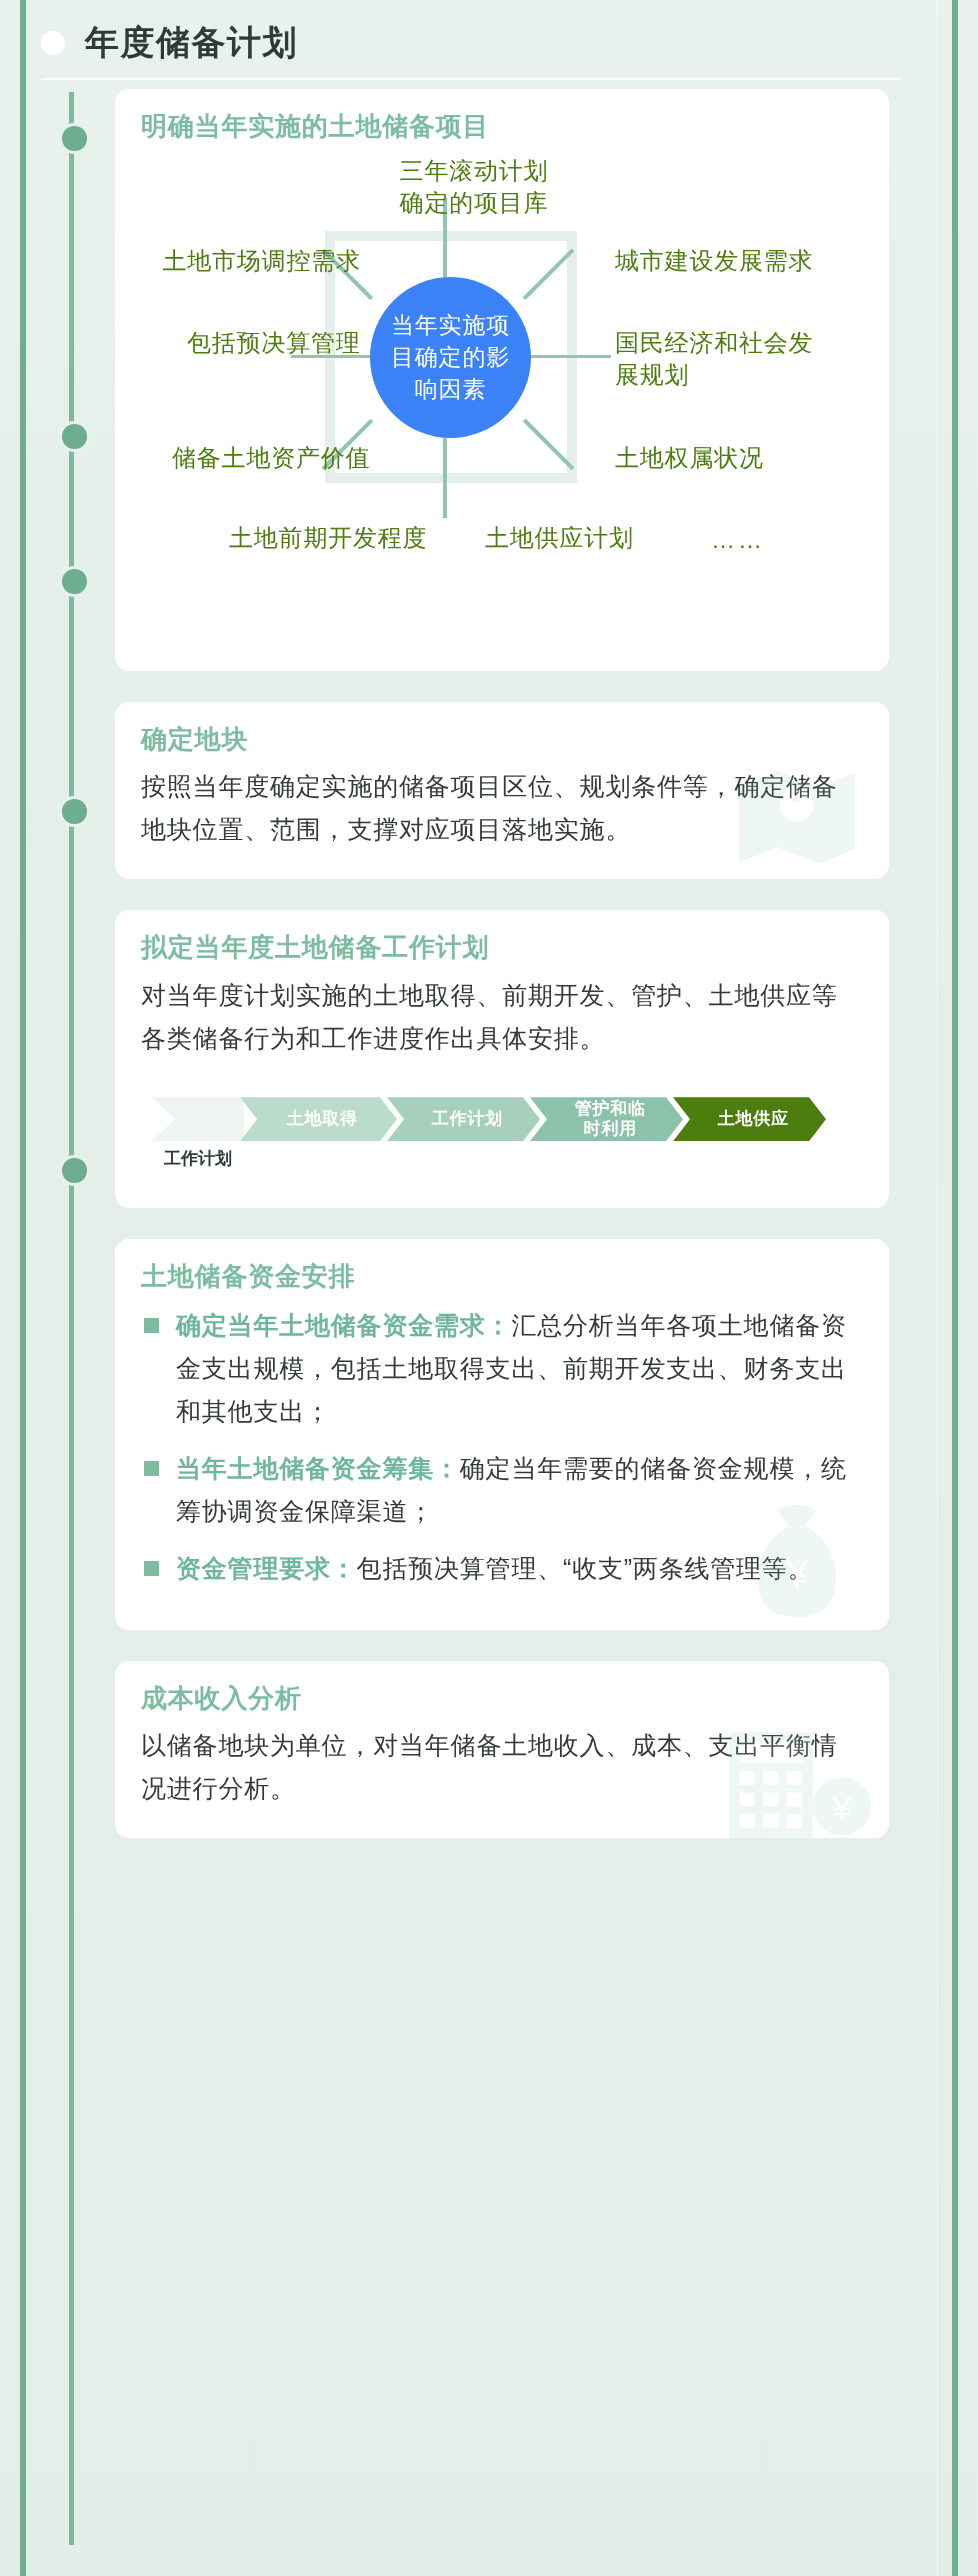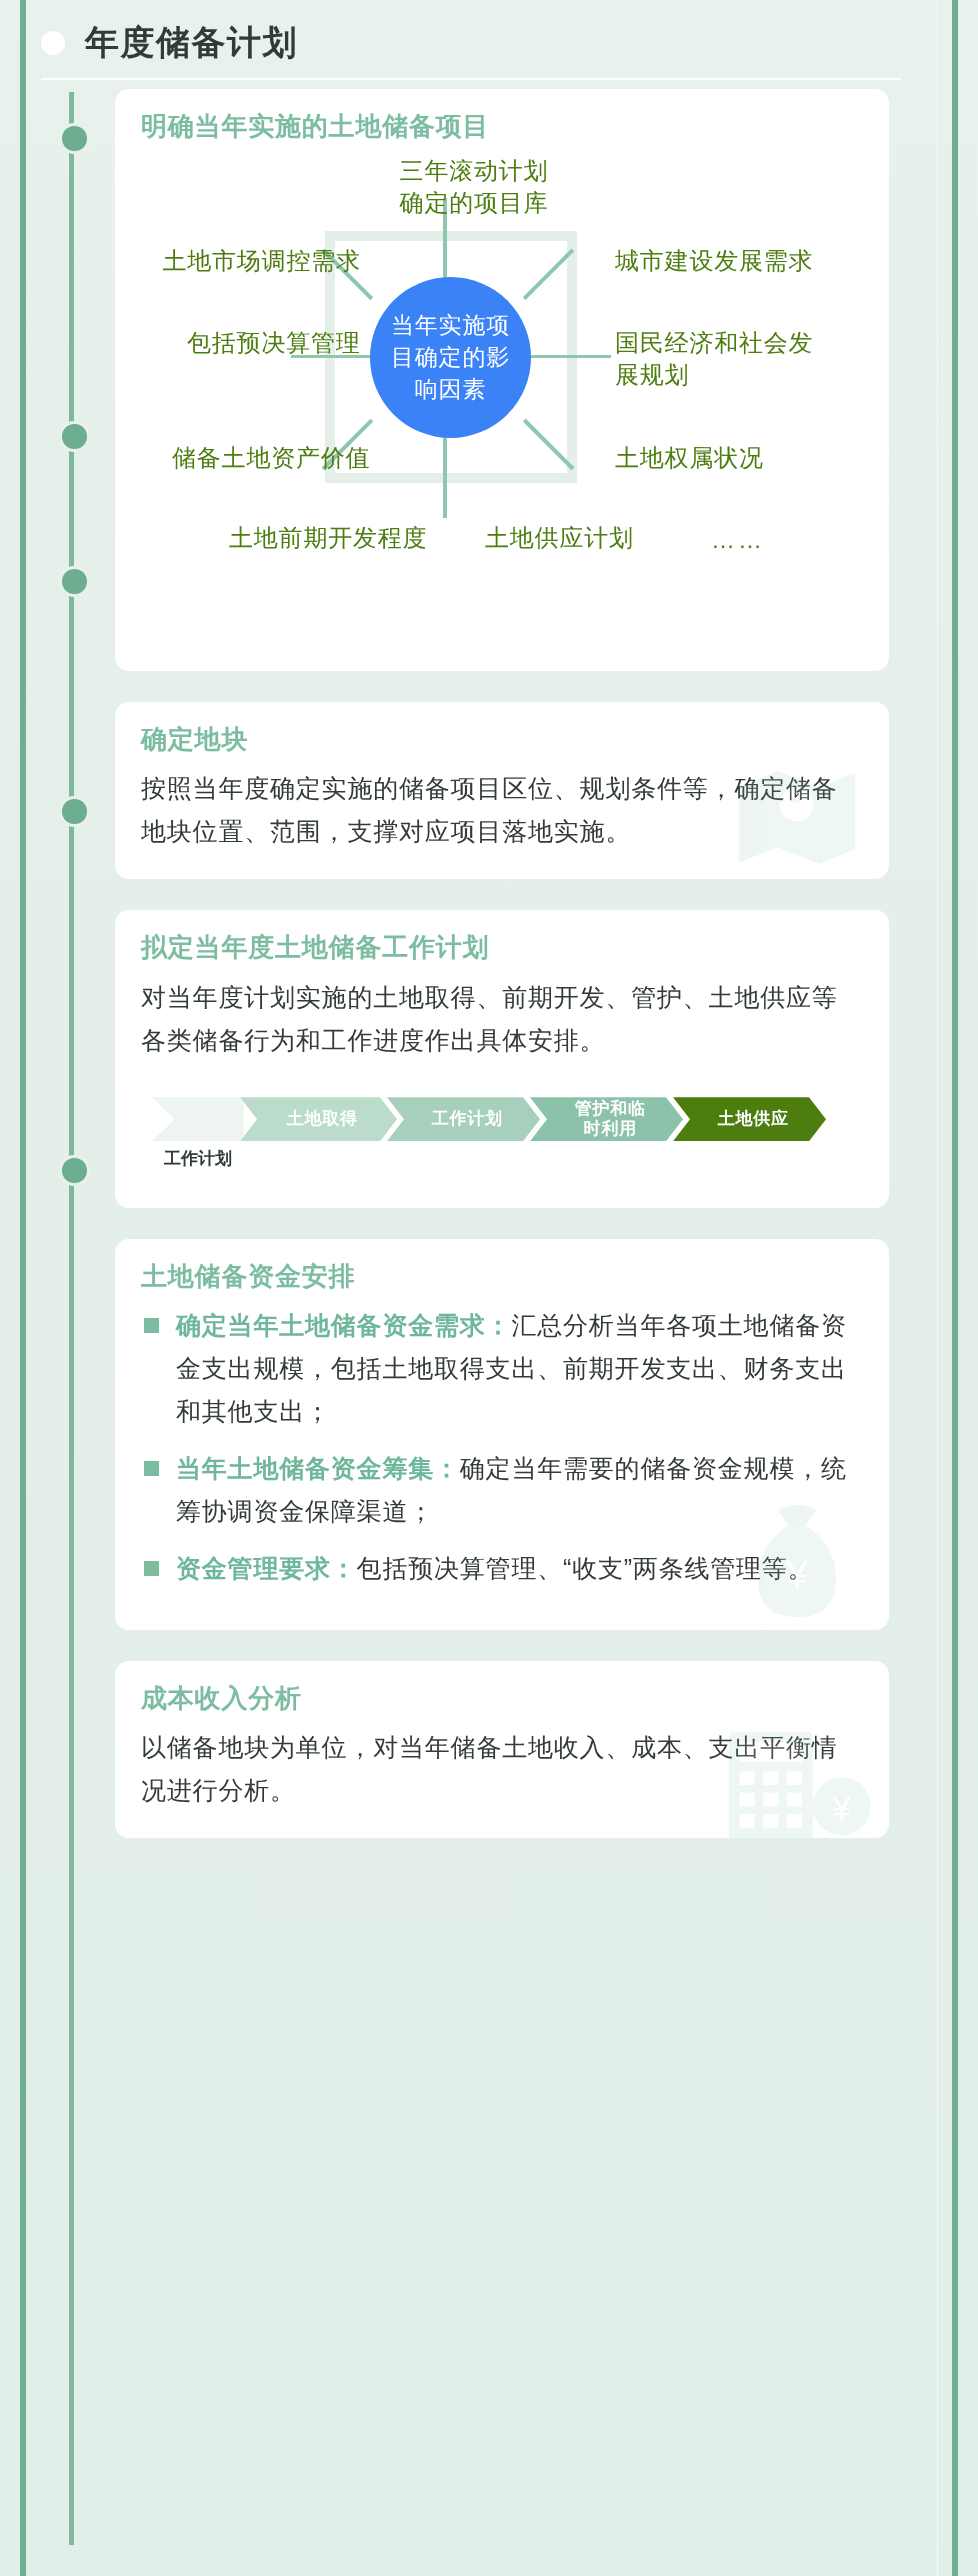--- a/index.html
+++ b/index.html
@@ -93,20 +93,21 @@
     font-weight:bold;
     color:#7cbda2;
     letter-spacing:0.8px;
   }
   .card p{
     margin:0;
     font-size:25px;
     line-height:1.72;
     color:#333b37;
     letter-spacing:0.8px;
+    font-family:Liberation Mono, monospace;
   }
 
   
   .radial{
     position:relative;
     height:490px;
     margin-top:4.6px;
   }
   .rad-box{
     position:absolute;

